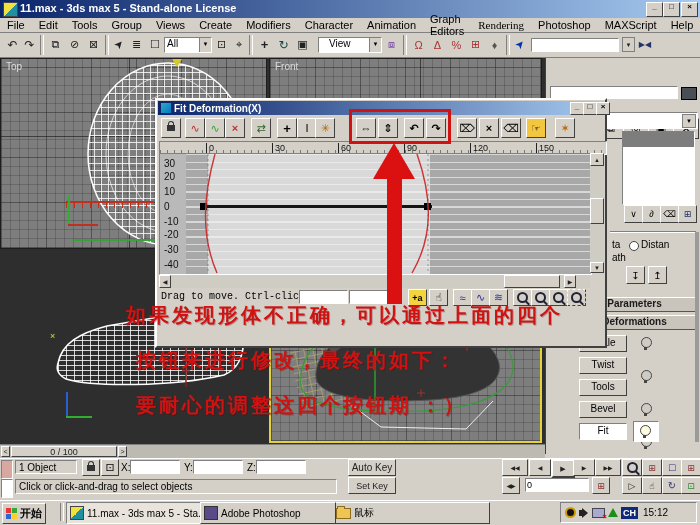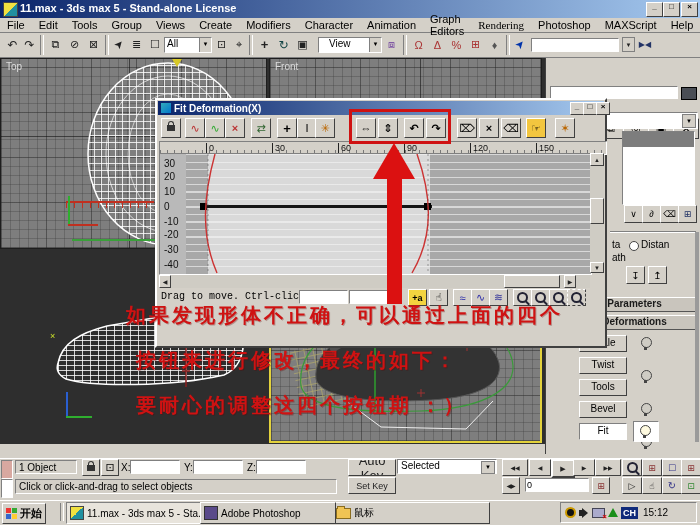--- a/index.html
+++ b/index.html
@@ -320,43 +320,44 @@
       </div>
   </div>
 
   <div class="a" style="left:349px;top:109px;width:96px;height:29px;border:3px solid #cf1212;z-index:30;"></div>
   <div class="a" style="left:373px;top:143px;width:0;height:0;border-left:21px solid transparent;border-right:21px solid transparent;border-bottom:36px solid #db1111;z-index:30;"></div>
   <div class="a" style="left:387px;top:177px;width:15px;height:127px;background:#db1111;z-index:30;"></div>
   <div class="anno" style="left:126px;top:302px;">如果发现形体不正确，可以通过上面的四个</div>
   <div class="anno" style="left:136px;top:347px;">按钮来进行修改，最终的如下：</div>
   <div class="anno" style="left:136px;top:392px;">要耐心的调整这四个按钮期 ：）</div>
 
+  <div class="a" style="left:0;top:444px;width:545px;height:14px;background:#bdbab2;border-top:1px solid #808080;box-sizing:border-box;">
+    <div class="rb ic" style="position:absolute;left:1px;top:1px;width:9px;height:11px;font-size:7px;box-sizing:border-box;">&lt;</div>
+    <div class="rb ic" style="position:absolute;left:11px;top:1px;width:106px;height:11px;font-size:9px;box-sizing:border-box;">0 / 100</div>
+    <div class="rb ic" style="position:absolute;left:118px;top:1px;width:9px;height:11px;font-size:7px;box-sizing:border-box;">&gt;</div>
+  </div>
 
   <div class="a" style="left:0;top:458px;width:700px;height:42px;background:#d4d0c8;border-top:1px solid #fff;box-sizing:border-box;"></div>
   <div class="a sb" style="left:1px;top:460px;width:10px;height:17px;background:#d8a8a0;"></div>
   <div class="a sb" style="left:1px;top:479px;width:10px;height:17px;background:#fff;"></div>
   <div class="a sb" style="left:15px;top:460px;width:62px;height:14px;font-size:10px;padding:1px 3px;box-sizing:border-box;">1 Object</div>
   <div class="a tb" style="left:82px;top:459px;width:16px;height:15px;">
       <span class="lck"></span>
     </div>
   <div class="a tb" style="left:101px;top:459px;width:16px;height:15px;">⊡</div>
   <span class="a" style="left:121px;top:462px;font-size:10px;">X:</span>
   <input class="inp" style="left: 130px; top: 460px; width: 46px; height: 12px;" value="">
   <span class="a" style="left:184px;top:462px;font-size:10px;">Y:</span>
   <input class="inp" style="left: 193px; top: 460px; width: 46px; height: 12px;" value="">
   <span class="a" style="left:247px;top:462px;font-size:10px;">Z:</span>
   <input class="inp" style="left: 256px; top: 460px; width: 46px; height: 12px;" value="">
   <div class="a key" style="left:314px;top:462px;"></div>
   <div class="a sb" style="left:15px;top:479px;width:322px;height:15px;font-size:10px;padding:1px 3px;box-sizing:border-box;white-space:nowrap;overflow:hidden;">Click or click-and-drag to select objects</div>
-  <div class="a rb ic" style="left:348px;top:459px;width:46px;height:15px;font-size:13px;overflow:hidden;text-align:center;">Auto Key</div>
+  <div class="a rb ic" style="left:348px;top:459px;width:46px;height:15px;font-size:10px;overflow:hidden;text-align:center;">Auto Key</div>
   <div class="a rb ic" style="left:348px;top:477px;width:46px;height:15px;font-size:9px;overflow:hidden;">Set Key</div>
-  <div class="a sb" style="left:397px;top:459px;width:100px;height:15px;background:#fff;font-size:10px;padding-left:3px;box-sizing:border-box;">
-    <span>Selected</span>
-    <span class="a" style="right:1px;top:1px;width:12px;height:11px;background:#d4d0c8;border:1px solid #808080;font-size:6px;text-align:center;line-height:11px;">▼</span>
-  </div>
   <div class="a rb ic" style="left:502px;top:459px;width:24px;height:15px;font-size:6px;">◀◀</div>
   <div class="a rb ic" style="left:529px;top:459px;width:20px;height:15px;font-size:6px;">◀</div>
   <div class="a rb ic" style="left:551px;top:459px;width:20px;height:15px;font-size:7px;border-width:2px;">▶</div>
   <div class="a rb ic" style="left:573px;top:459px;width:20px;height:15px;font-size:6px;">▶</div>
   <div class="a rb ic" style="left:595px;top:459px;width:24px;height:15px;font-size:6px;">▶▶</div>
   <div class="a rb ic" style="left:502px;top:477px;width:16px;height:15px;font-size:6px;">◀▶</div>
   <input class="inp" style="left: 525px; top: 478px; width: 60px; height: 12px;" value="0">
   <div class="a rb ic" style="left:592px;top:477px;width:16px;height:15px;font-size:9px;color:#833;">⊞</div>
   <div class="a rb ic" style="left:622px;top:459px;width:18px;height:15px;">
       <span class="mag"></span>

